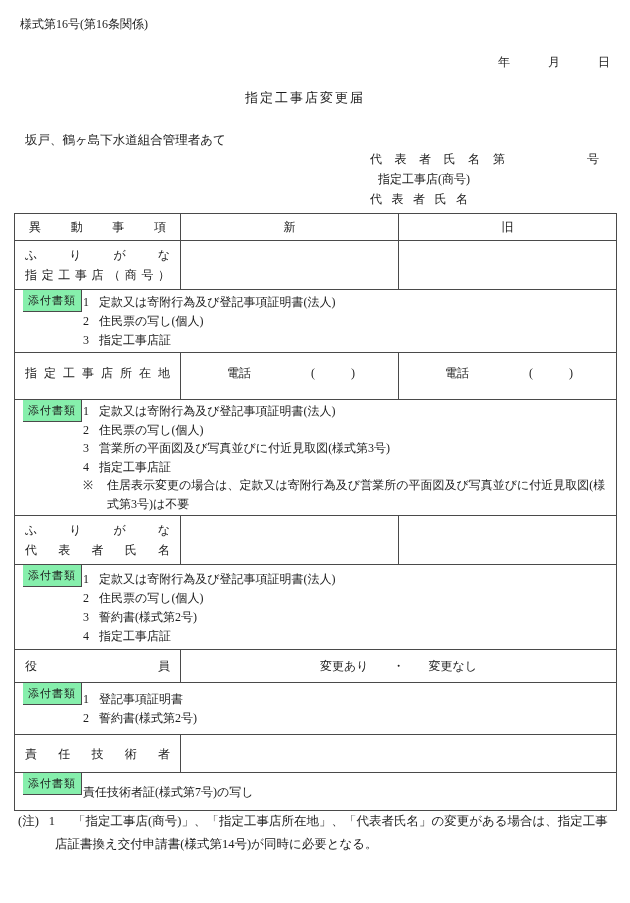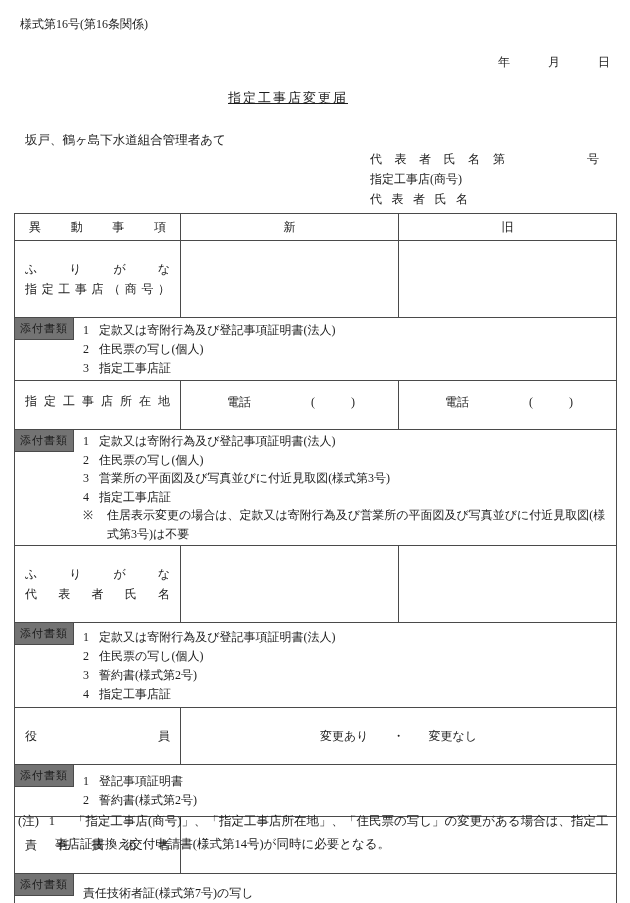--- a/index.html
+++ b/index.html
@@ -12,50 +12,50 @@
     width:630px;height:903px;position:relative;
     font-family:"Liberation Serif","DejaVu Serif",serif;
     color:var(--ink);font-size:12px;
   }
   .abs{position:absolute;}
   
   .jl{text-align:justify;text-align-last:justify;text-justify:inter-character;}
 
   .form-number{left:8px;top:16px;font-size:12px;margin-left:12px;}
   .date-line{left:498px;top:54px;width:112px;display:flex;justify-content:space-between;}
-  .doc-title{left:0;top:89px;width:576px;text-align:center;font-size:13px;letter-spacing:2px;text-decoration:underline;}
+  .doc-title{left:17px;top:89px;width:576px;text-align:center;font-size:13px;letter-spacing:2px;}
   .addressee{left:25px;top:132px;font-size:12.5px;}
 
   .designation{left:370px;top:149px;width:230px;}
   .designation .dline{display:flex;align-items:baseline;height:20px;line-height:20px;}
   .designation .dnum-label{width:110px;display:inline-block;}
   .designation .dai{margin-left:13px;}
   .designation .go{margin-left:auto;margin-right:1px;}
-  .designation .dshop{height:20px;line-height:20px;}
+  .designation .dshop{height:20px;line-height:20px;margin-left:8px;}
   .designation .drep{width:98px;height:20px;line-height:20px;}
 
   table.main{
     position:absolute;left:14px;top:213px;width:602px;
     border-collapse:collapse;table-layout:fixed;
   }
   table.main td{border:1px solid var(--line);font-size:12px;vertical-align:middle;}
-  .c1{padding:18px 10px;}
+  .c1{padding:4px 10px;}
   .c1 .lbl{line-height:20px;}
   td.center{text-align:center;}
   td.empty-cell{background:#fff;}
 
   .row-addr .c1{vertical-align:top;padding-top:10px;margin-top:23px;}
   td.phone{vertical-align:bottom;padding:0 0 6px 46px;white-space:pre;}
 
   .attach-cell{position:relative;vertical-align:top;padding:0;}
   .attach-box{
-    position:absolute;top:0;left:0;width:59px;height:22px;
+    position:absolute;top:0;left:8px;width:59px;height:22px;
     border-right:1px solid var(--line);border-bottom:1px solid var(--line);
     display:flex;align-items:center;justify-content:center;
-    font-size:11px;letter-spacing:1px;background:#737373;text-align:right;
+    font-size:11px;letter-spacing:1px;background:#86efac;text-align:right;
   }
   .attach-list{padding:3px 8px 2px 68px;}
   .attach-item{display:flex;line-height:19px;}
   .attach-item .num{flex:0 0 16px;}
   .attach-item .txt{flex:1;}
   .attach-note{display:flex;line-height:19px;}
   .attach-note .marker{flex:0 0 24px;}
   .attach-note .ntxt{flex:1;}
   tr.r5 .attach-item,tr.r5 .attach-note{line-height:18.5px;}
   tr.r5 .attach-list{padding-top:2px;}
@@ -242,14 +242,14 @@
         <div class="attach-item">
           <span class="txt">責任技術者証(様式第7号)の写し</span>
         </div>
       </div>
     </td>
   </tr>
 </tbody>
   </table>
 
 <div class="abs footnote">
-  <span class="note-label">(注)</span><span class="note-num">1</span><span>「指定工事店(商号)」、「指定工事店所在地」、「住民票の写し」の変更がある場合は、指定工事店証書換え交付申請書(様式第14号)が同時に必要となる。</span>
+  <span class="note-label">(注)</span><span class="note-num">1</span><span>「指定工事店(商号)」、「指定工事店所在地」、「代表者氏名」の変更がある場合は、指定工事店証書換え交付申請書(様式第14号)が同時に必要となる。</span>
 </div>
 
 </body></html>

